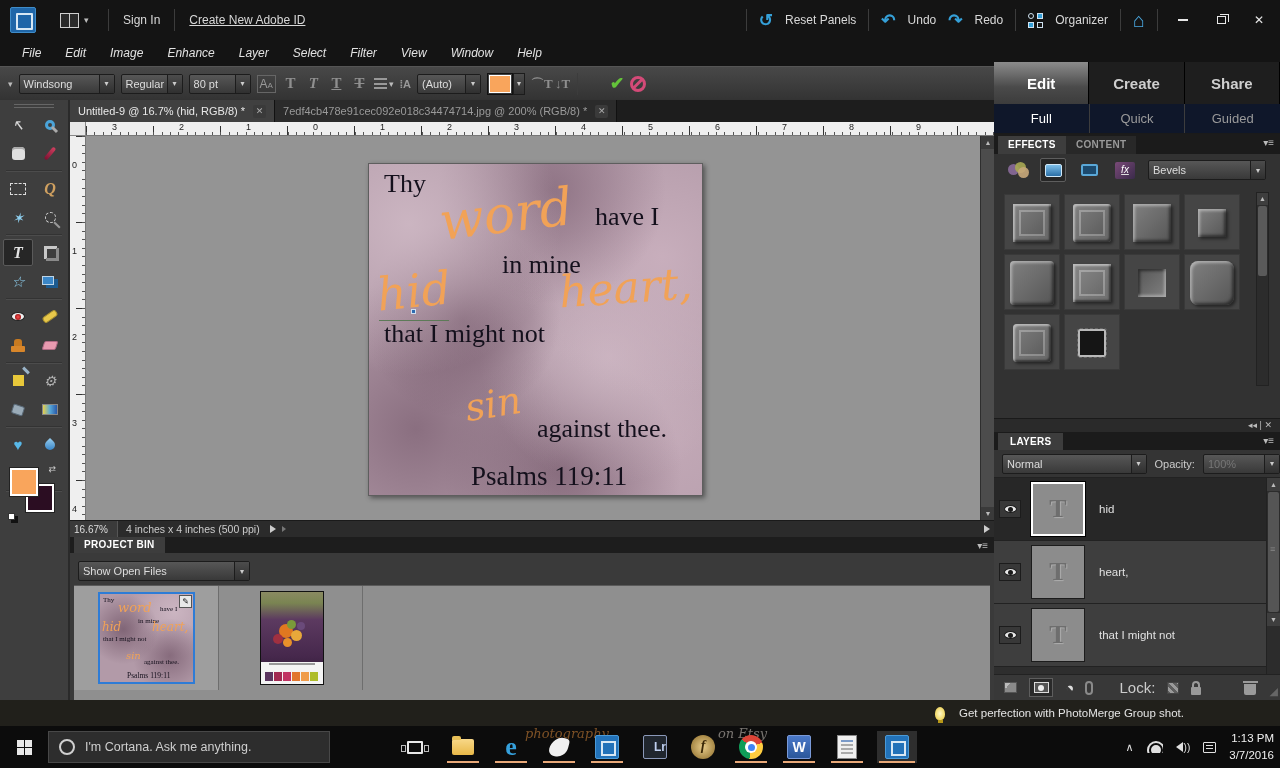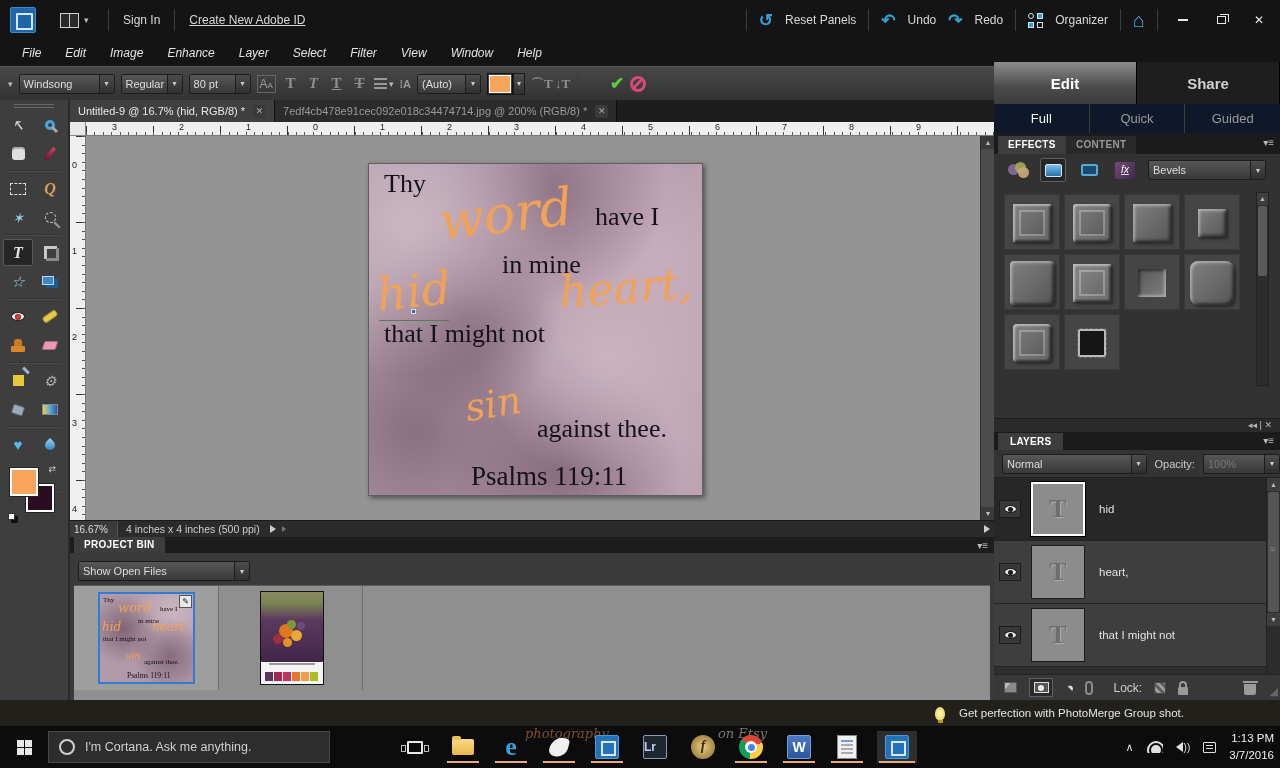--- a/index.html
+++ b/index.html
@@ -214,21 +214,21 @@
   #ly-scroll .sar { height:13px; background:#3e3e3e; color:#bbb; font-size:7px; text-align:center; line-height:13px; }
   #ly-scroll .sthumb { margin:1px; height:120px; background:#555; border-radius:2px; position:relative; }
   #ly-scroll .sthumb:after { content:"≡"; position:absolute; left:2px; top:52px; color:#888; font-size:9px; }
   #ly-bottom { height:26px; background:#383838; border-top:1px solid #222; display:flex; align-items:center; gap:12px; padding-left:10px; position:relative; }
   .ic-newlayer { width:13px; height:11px; background:linear-gradient(135deg,#bbb 0 30%,#8a8a8a 30%); border:1px solid #555; }
   .maskcell { width:24px; height:19px; background:#2a2a2a; border:1px solid #5e5e5e; display:flex; align-items:center; justify-content:center; }
   .ic-mask { width:15px; height:11px; background:#555; border:1px solid #ddd; display:flex; align-items:center; justify-content:center; }
   .ic-mask i { width:6px; height:6px; background:#eee; border-radius:50%; }
   .ic-adjust { color:#ddd; font-size:14px; transform:rotate(-45deg); }
   .ic-link { width:8px; height:14px; border:2px solid #8a8a8a; border-radius:4px; position:relative; }
-  .lock-label { color:#ccc; font-size:12px; margin-left:8px; }
+  .lock-label { color:#ccc; font-size:15px; margin-left:14px; }
   .ic-checker { width:12px; height:12px; background:linear-gradient(45deg,#9a9a9a 25%,#5e5e5e 25% 50%,#9a9a9a 50% 75%,#5e5e5e 75%); background-size:8px 8px; border:1px solid #444; }
   .ic-lock { width:10px; height:8px; background:#999; border-radius:1px; position:relative; margin-top:6px; }
   .ic-lock:before { content:""; position:absolute; left:1px; top:-6px; width:4px; height:5px; border:2px solid #999; border-bottom:none; border-radius:4px 4px 0 0; }
   .ic-trash { width:12px; height:11px; background:#9a9a9a; border-radius:0 0 2px 2px; position:relative; margin-left:auto; margin-right:24px; margin-top:4px; }
   .ic-trash:before { content:""; position:absolute; left:-1.5px; top:-3px; width:15px; height:2px; background:#9a9a9a; }
   .ic-grip { position:absolute; right:2px; bottom:2px; color:#666; font-size:11px; }
 
   
   #notifbar { position:absolute; left:0; top:700px; width:1280px; height:26px; background:#21201b; display:flex; align-items:center; }
   .bulb { margin-left:935px; width:10px; height:13px; background:radial-gradient(#fff8c8,#e8c838); border-radius:50% 50% 40% 40%; position:relative; }
@@ -251,21 +251,21 @@
   .underline { position:absolute; bottom:0; height:2px; background:#e8a878; }
   .tv-ic { width:16px; height:13px; border:2px solid #e8e8e8; border-radius:1px; position:relative; }
   .tv-ic:before,.tv-ic:after { content:""; position:absolute; top:2px; width:3px; height:5px; border:1.5px solid #bbb; }
   .tv-ic:before{left:-8px;} .tv-ic:after{right:-8px;}
   .folder-ic { width:22px; height:16px; background:linear-gradient(#f8d888,#e8b848); border-radius:2px; position:relative; }
   .folder-ic:before { content:""; position:absolute; left:0; top:-3px; width:9px; height:4px; background:#e8c058; border-radius:2px 2px 0 0; }
   .edge-ic { color:#35a0dc; font-size:26px; font-weight:bold; font-family:"Liberation Serif",serif; }
   .swoosh-ic { width:18px; height:20px; background:#f0f0f0; border-radius:70% 20% 60% 30%; transform:rotate(15deg); }
   .bluesq-ic { width:24px; height:24px; background:#2272b9; border:1px solid #4a9ad8; border-radius:2px; position:relative; }
   .bluesq-ic:after { content:""; position:absolute; left:5px; top:5px; width:11px; height:11px; border:2px solid #d8e8f4; }
-  .lr-ic { width:24px; height:24px; background:#20262e; border:1px solid #8a98b8; border-radius:2px; color:#c0d0f0; font-size:12px; font-weight:bold; text-align:left; line-height:22px; }
+  .lr-ic { width:24px; height:24px; background:#20262e; border:1px solid #8a98b8; border-radius:2px; color:#c0d0f0; font-size:12px; font-weight:bold; text-align:right; line-height:22px; }
   .gold-ic { width:24px; height:24px; border-radius:50%; background:radial-gradient(#e8cc8a,#8a6a28); color:#3a2808; font-family:"Liberation Serif",serif; font-style:italic; font-weight:bold; font-size:14px; text-align:center; line-height:22px; }
   .chrome-ic { width:24px; height:24px; border-radius:50%; background:conic-gradient(from -50deg,#db4437 0 33%,#ffcd40 33% 66%,#0f9d58 66% 100%); position:relative; }
   .chrome-ic:before { content:""; position:absolute; left:6px; top:6px; width:12px; height:12px; background:#fff; border-radius:50%; }
   .chrome-ic:after { content:""; position:absolute; left:8.5px; top:8.5px; width:7px; height:7px; background:#4285f4; border-radius:50%; }
   .word-ic { width:24px; height:24px; background:linear-gradient(#4a78c8,#2b579a); border:1px solid #7a9ad8; border-radius:2px; color:#fff; font-weight:bold; font-size:14px; text-align:center; line-height:22px; }
   .works-ic { width:20px; height:24px; background:#f0f0f0; border:1px solid #888; position:relative; }
   .works-ic:before { content:""; position:absolute; left:3px; top:4px; width:12px; height:2px; background:#7a9ac8; box-shadow:0 4px 0 #aaa, 0 8px 0 #aaa, 0 12px 0 #aaa; }
   #systray { position:absolute; right:6px; top:0; height:42px; display:flex; align-items:center; gap:13px; }
   .chev-ic { color:#e0e0e0; font-size:11px; }
   .wifi-ic { width:16px; height:12px; position:relative; overflow:hidden; }
@@ -595,20 +595,21 @@
           <i style="left:40px;background:#f09c4a;"></i>
           <i style="left:49px;background:#aebc2a;"></i>
         </div>
       </div>
     </div>
   </div>
 
   <div id="rightpanel">
     <div id="ecs-tabs">
       <div class="ecs active">Edit</div>
+      <div class="ecs">Create</div>
       <div class="ecs">Share</div>
     </div>
     <div id="modes">
       <div class="mode active">Full</div>
       <div class="mode">Quick</div>
       <div class="mode" style="border-right:none;">Guided</div>
     </div>
     <div id="fx-header">
       <span class="fx-tab" id="fx-tab-effects">EFFECTS</span>
       <span class="fx-tab" id="fx-tab-content">CONTENT</span>

